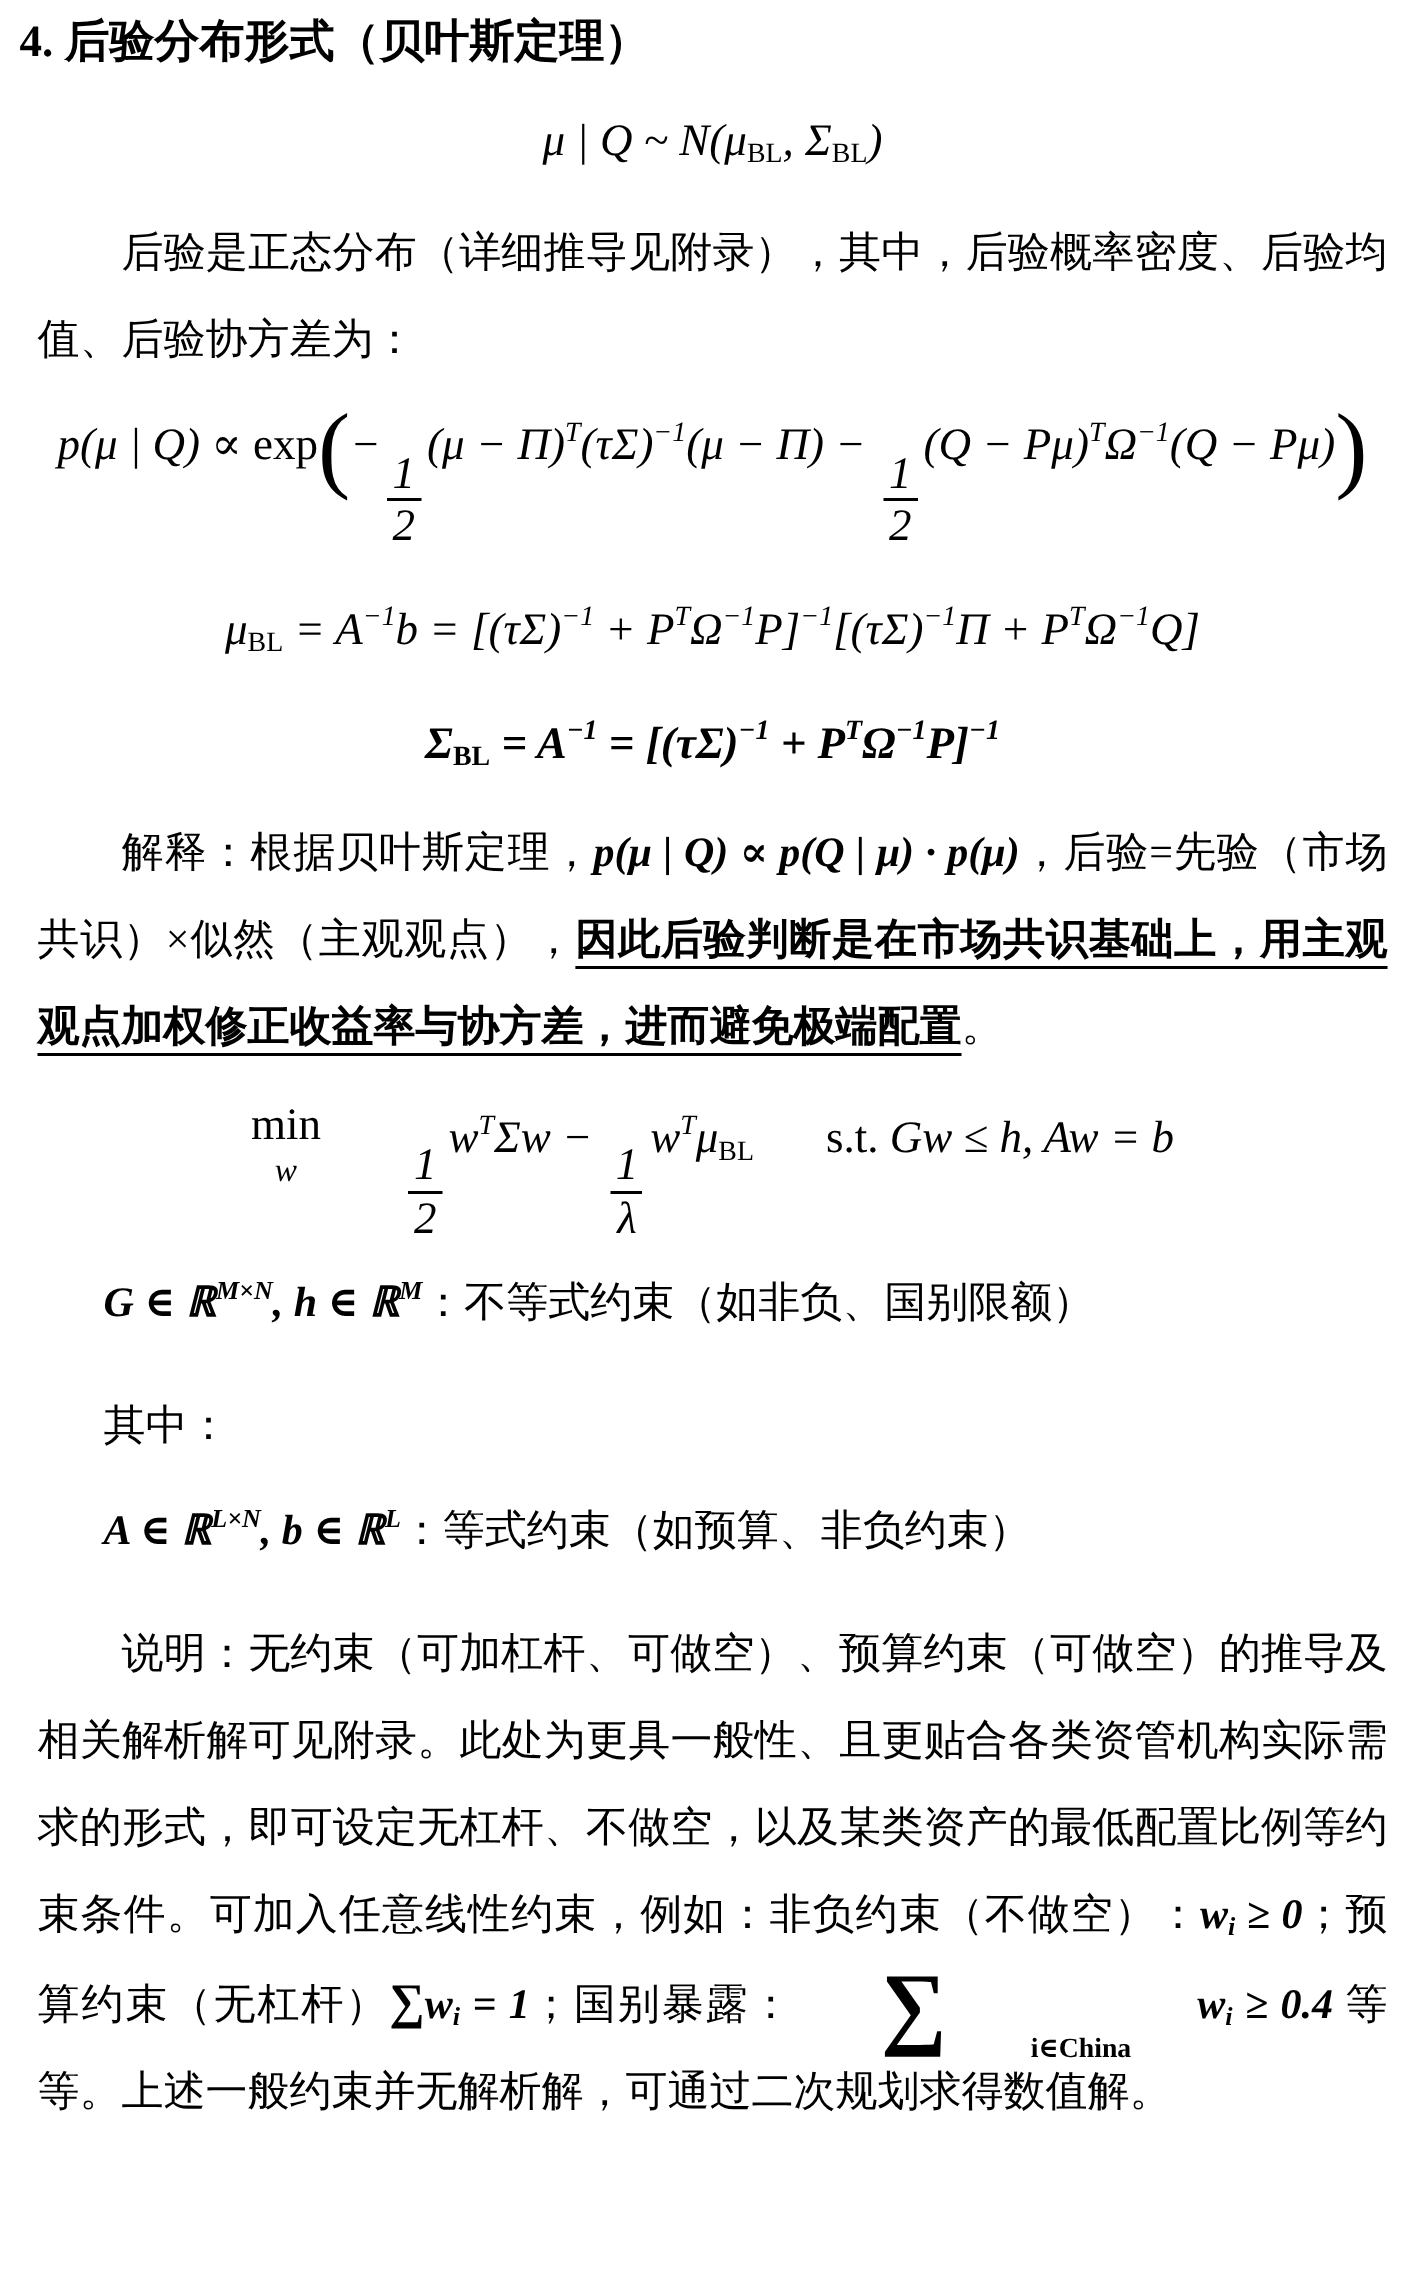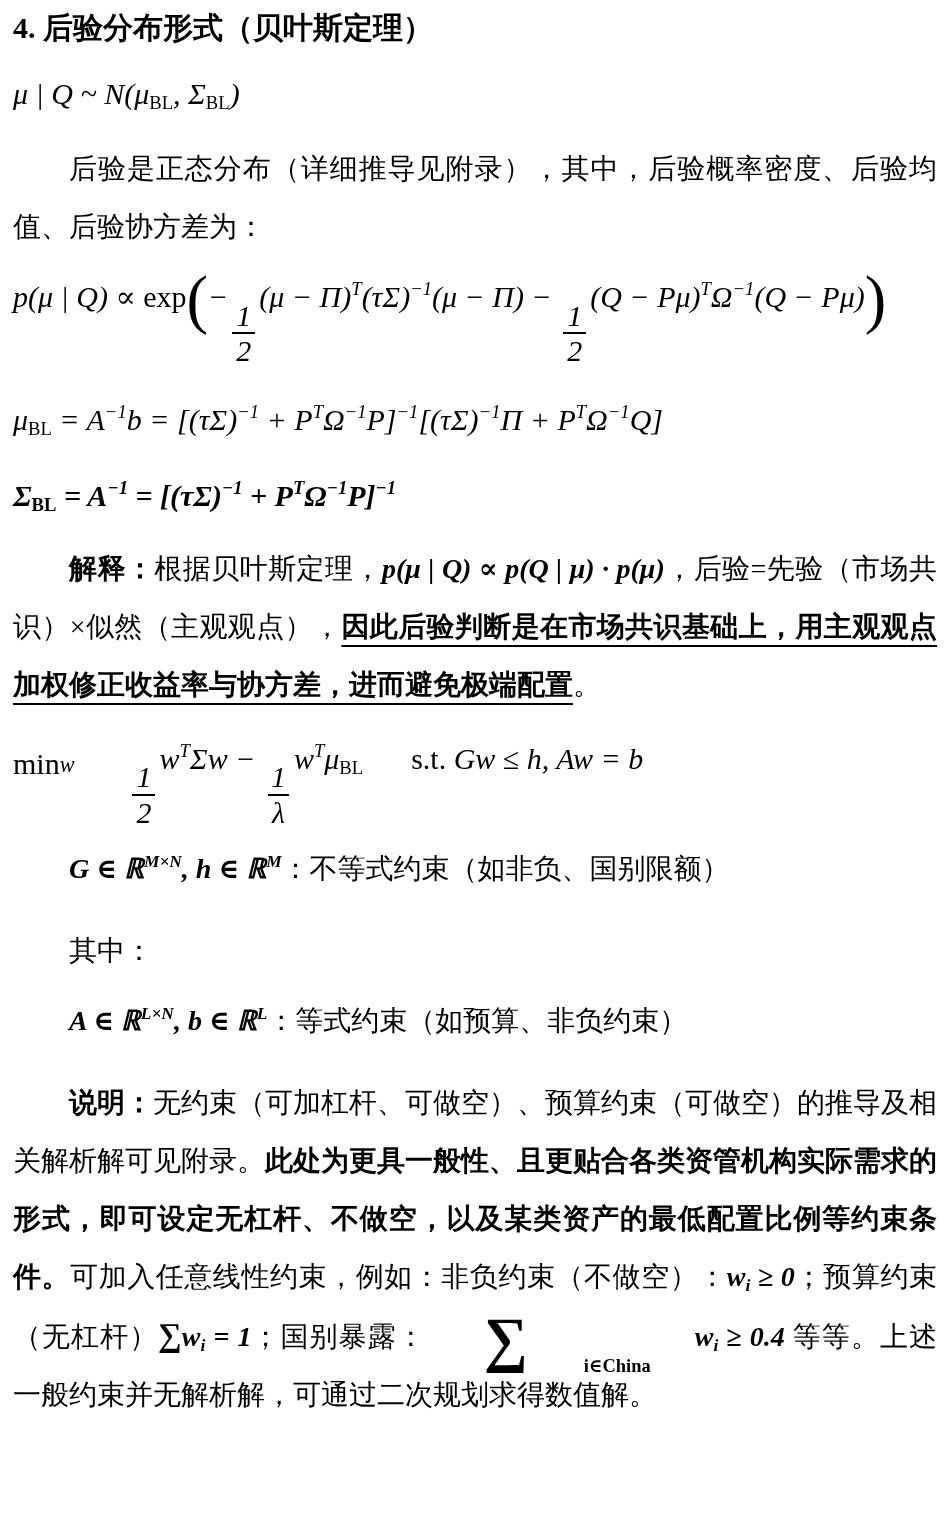--- a/index.html
+++ b/index.html
@@ -6,41 +6,41 @@
   body{
     width:950px;height:1515px;overflow:hidden;color:#000;
     font-family:"Liberation Serif","DejaVu Serif",serif;
   }
   .page{padding:8px 13px 0 13px;}
 
   .heading{font-size:30px;font-weight:bold;line-height:40px;margin:0;}
   .h4{margin-bottom:24px;}
   .h5{margin-top:12px;margin-bottom:18px;}
 
-  .para{font-size:28px;line-height:58px;text-align:justify;margin:0;}
+  .para{font-size:28px;line-height:58px;text-align:justify;margin:12px;}
   .indent{text-indent:2em;}
 
   .rt{font-weight:normal;}
-  .rb{font-weight:bold;}
+  .rb{font-weight:normal;}
   .rbu{font-weight:bold;text-decoration:underline;text-decoration-thickness:2px;text-underline-offset:9px;}
 
   
-  .math-block{font-size:30px;font-style:italic;line-height:44px;white-space:nowrap;}
+  .math-block{font-size:30px;text-align:center;font-style:italic;line-height:44px;white-space:nowrap;}
   .math-inline{font-style:italic;white-space:nowrap;font-weight:bold;}
   .mi{font-style:italic;}
   .mr{font-style:normal;}
   .mop{font-style:normal;font-size:1.18em;}
   sup.msup{font-size:0.62em;line-height:0;vertical-align:0.65em;}
   sub.msub{font-size:0.62em;line-height:0;vertical-align:-0.28em;}
   sub.msub.mr{font-style:normal;}
   .frac{display:inline-flex;flex-direction:column;align-items:center;vertical-align:-0.62em;margin:0 4px;line-height:1.12;font-style:italic;}
   .frac .num{padding:0 4px;}
   .frac .den{border-top:2px solid #000;padding:0 4px;}
   .bigd{font-style:normal;font-size:2.15em;line-height:0;vertical-align:-0.22em;font-weight:300;}
-  .underop{display:inline-flex;flex-direction:row;align-items:center;vertical-align:middle;line-height:1;margin-bottom:-0.8em;position:relative;top:-0.35em;}
+  .underop{display:inline-flex;flex-direction:column;align-items:center;vertical-align:middle;line-height:1;margin-bottom:-0.8em;position:relative;top:-0.35em;}
   .underop .base{font-style:normal;line-height:1.05;}
   .underop .under{font-size:0.74em;line-height:1;margin-top:3px;font-style:italic;}
   .bigsum{display:inline-flex;align-items:flex-end;vertical-align:middle;line-height:1;margin:0 2px;}
   .bigsum .sigma{font-style:normal;font-size:2.2em;line-height:0.85;}
   .bigsum .sumunder{font-style:normal;font-size:0.66em;position:relative;bottom:-0.55em;line-height:1;}
   .msp{display:inline-block;}
 
   .fb1{margin:10px 0 24px 0;}   
   .fb2{margin:16px 0 30px 0;line-height:50px;}   
   .fb3{margin:0 0 32px 0;}

